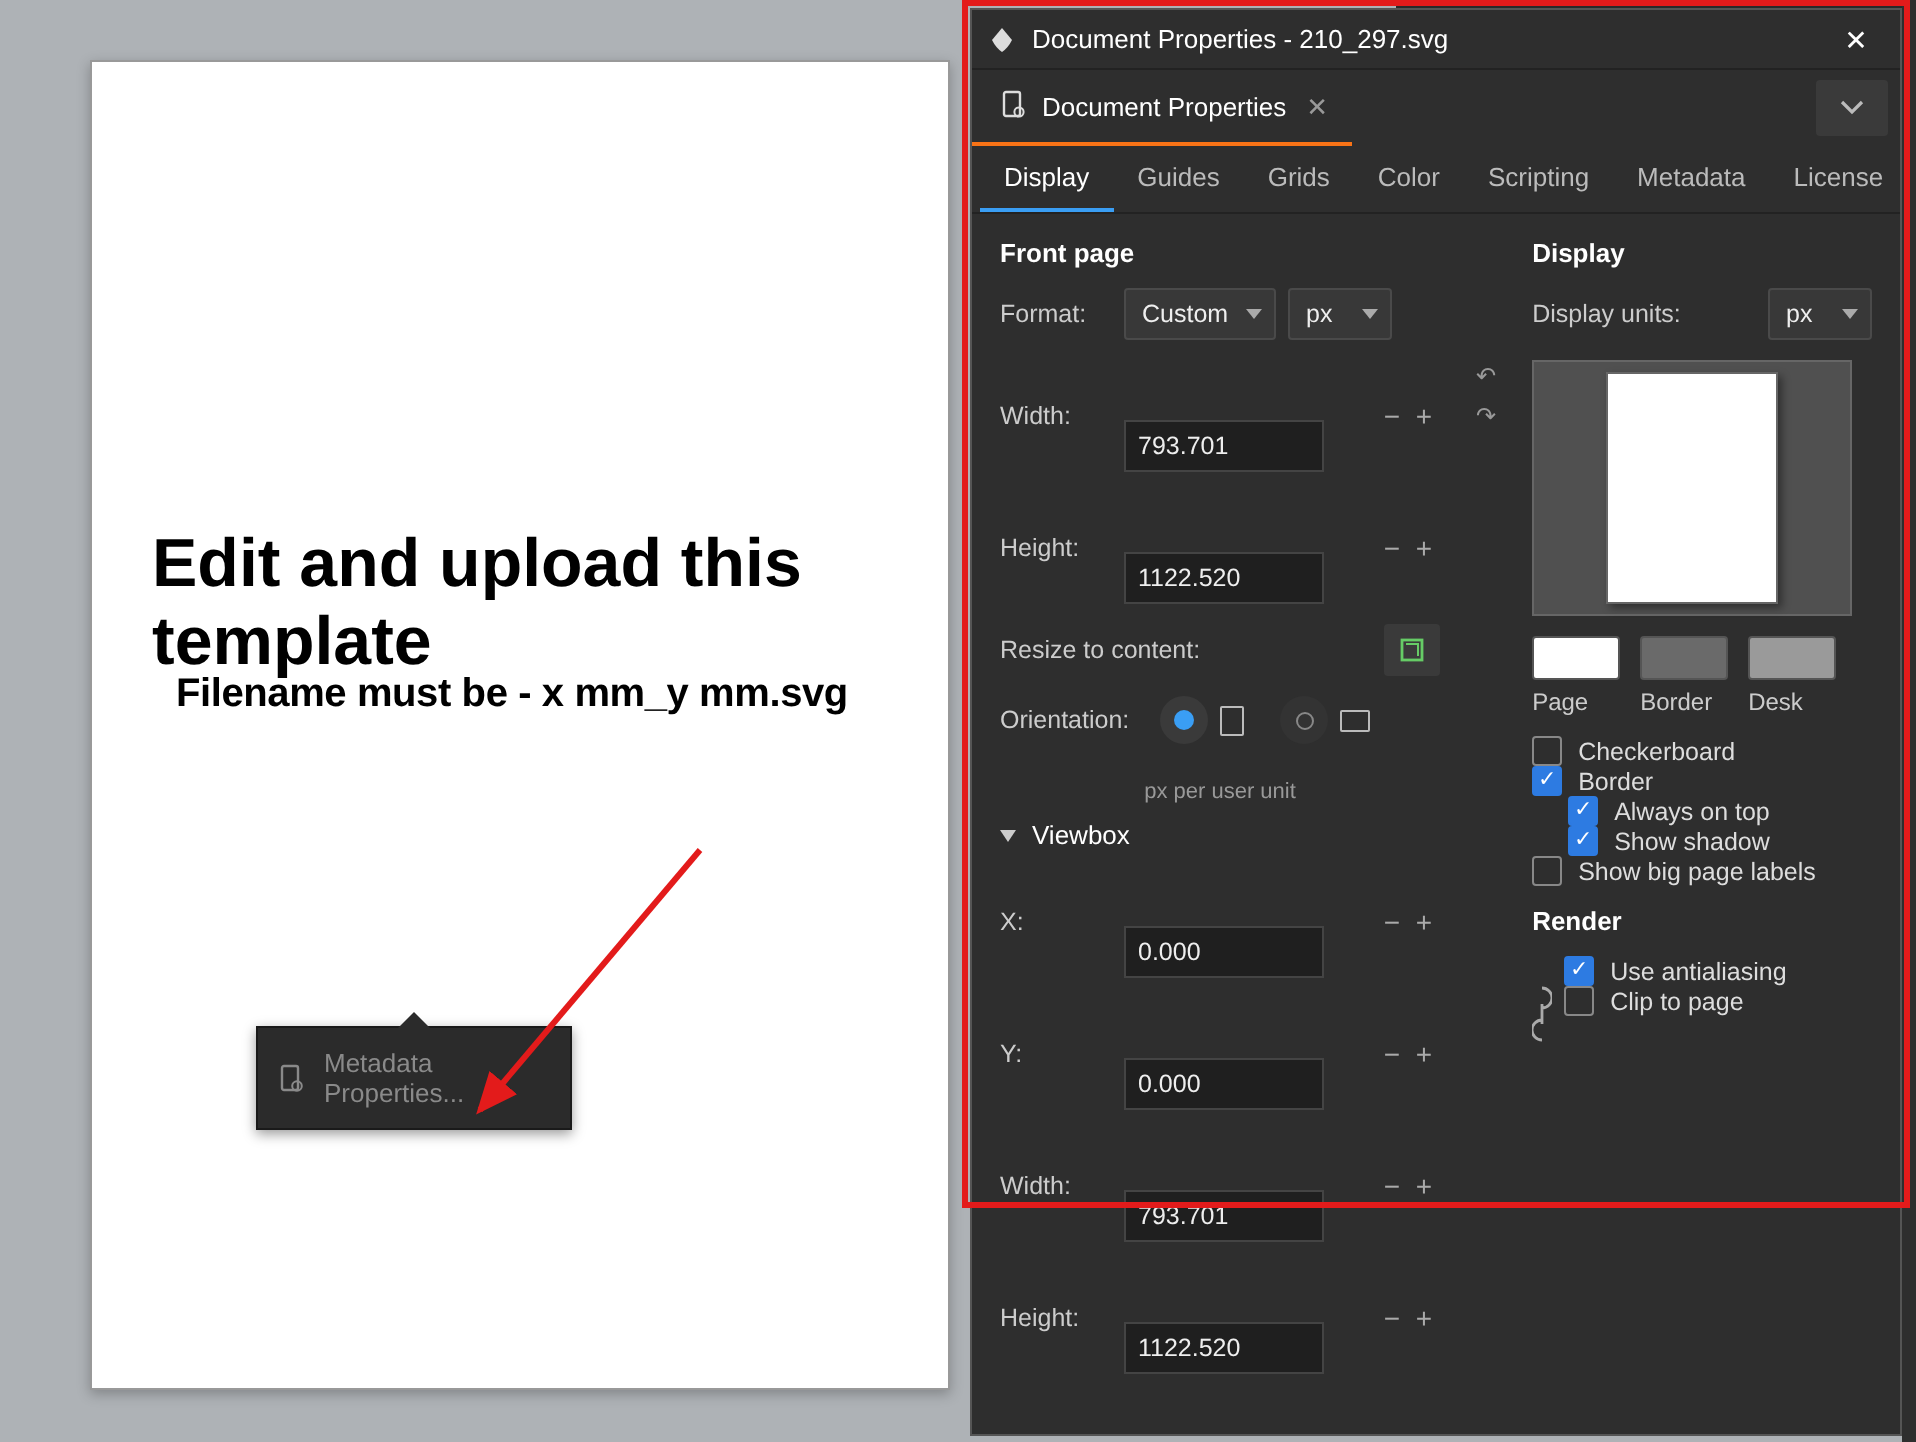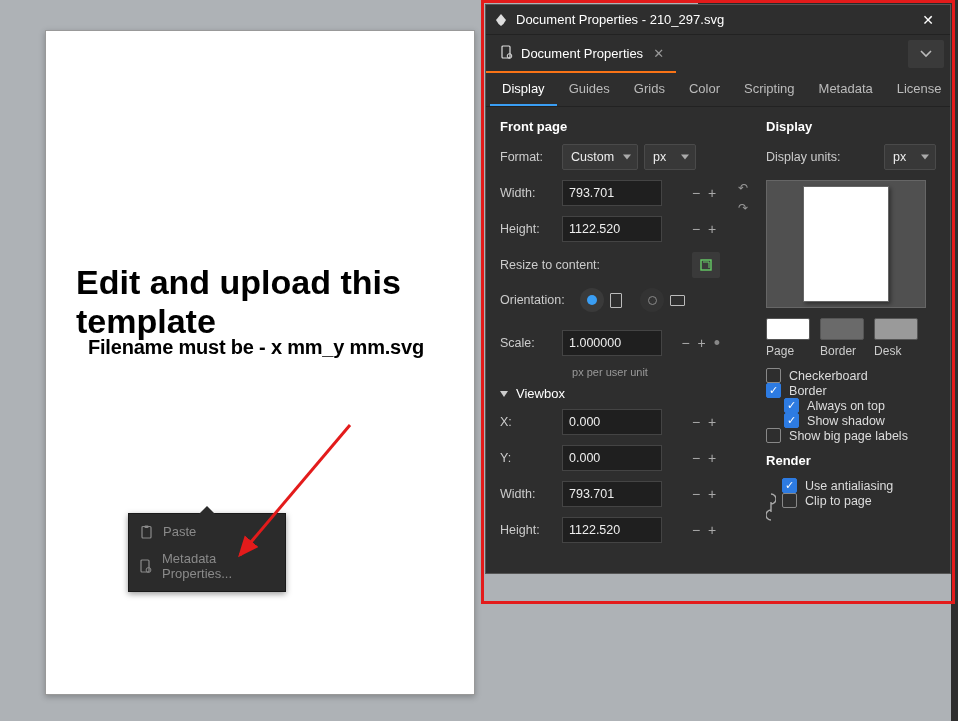--- a/index.html
+++ b/index.html
@@ -211,20 +211,21 @@
   }
   .field {
     background: #1f1f1f;
     border: 1px solid #444;
     color: #eee;
     height: 26px;
     padding: 0 6px;
     font-size: 12.5px;
     border-radius: 0;
     width: 100px;
+    margin-top: 30px;
   }
   .select {
     background: #383838;
     border: 1px solid #4a4a4a;
     color: #eee;
     height: 26px;
     padding: 0 20px 0 8px;
     font-size: 12.5px;
     position: relative;
     display: inline-flex;
@@ -355,29 +356,20 @@
 <div class="canvas-page">
   <div class="canvas-title">Edit and upload this template</div>
   <div class="canvas-sub">Filename must be - x mm_y mm.svg</div>
 </div>
 
 <div class="right-panel-top"></div>
 <div class="right-sliver"></div>
 
 <div class="context-menu">
   <div class="cm-pointer"></div>
-  <div class="cm-item">
-    <span class="cm-icon">
-      <svg width="13" height="14" viewBox="0 0 13 14">
-          <rect x="2" y="1.5" width="9" height="11.5" rx="1" fill="none" stroke="#8a8a8a" stroke-width="1.2"></rect>
-          <rect x="4.5" y="0.5" width="4" height="2.5" rx="0.8" fill="#8a8a8a"></rect>
-        </svg>
-    </span>
-    <span>Paste</span>
-  </div>
   <div class="cm-item">
     <span class="cm-icon">
       <svg width="13" height="14" viewBox="0 0 13 14">
           <rect x="2" y="1" width="8" height="12" rx="1" fill="none" stroke="#8a8a8a" stroke-width="1.2"></rect>
           <circle cx="9.5" cy="11" r="2.4" fill="none" stroke="#8a8a8a" stroke-width="1"></circle>
         </svg>
     </span>
     <span>Metadata Properties...</span>
   </div>
 </div>
@@ -488,29 +480,20 @@
           <div style="width:6px"></div>
           <div class="radio-pill" style="background:#333">
               <span style="width:9px;height:9px;border:1.5px solid #888;border-radius:50%"></span>
             </div>
           <span class="page-ico landscape"></span>
         </div>
       </div>
 
       <div style="height:8px"></div>
 
-      <div class="row">
-        <div class="row-label">Scale:</div>
-        <input class="field" value="1.000000" style="">
-        <div class="spin">
-            <span class="minus"></span>
-            <span class="plus"></span>
-          </div>
-        <span class="dot-after">•</span>
-      </div>
       <div class="hint">px per user unit</div>
 
       <div class="viewbox-head">
         <span class="tri-down"></span>
         <span>Viewbox</span>
       </div>
 
       <div class="row">
         <div class="row-label">X:</div>
         <input class="field" value="0.000" style="">

